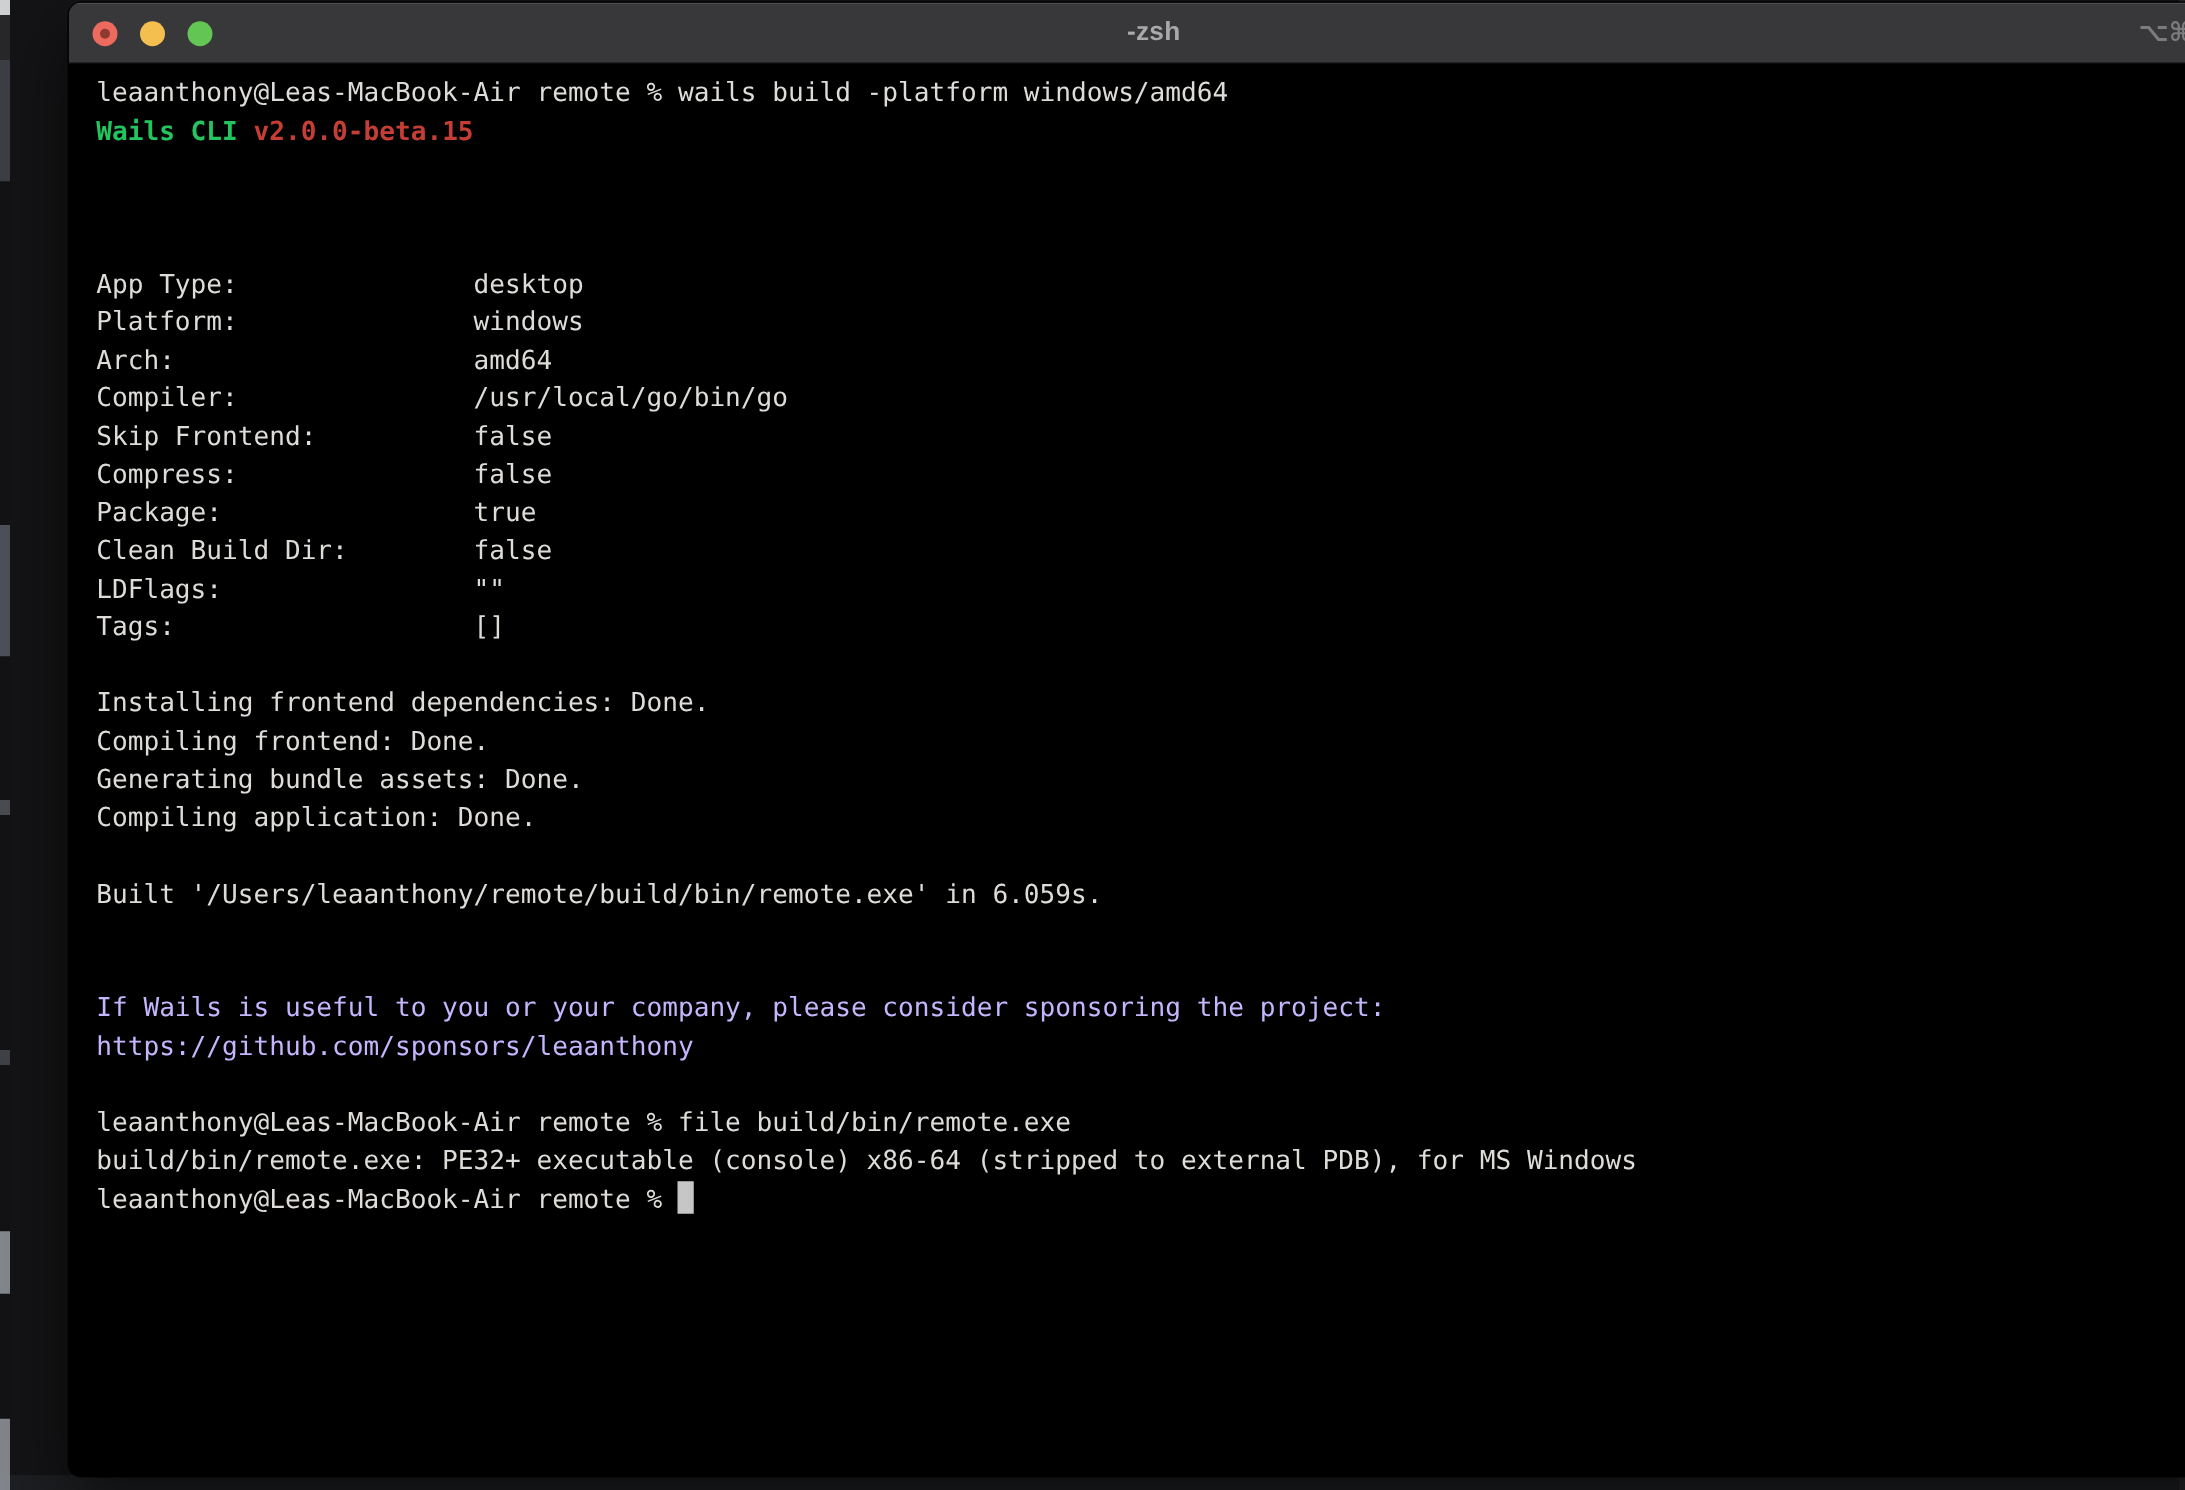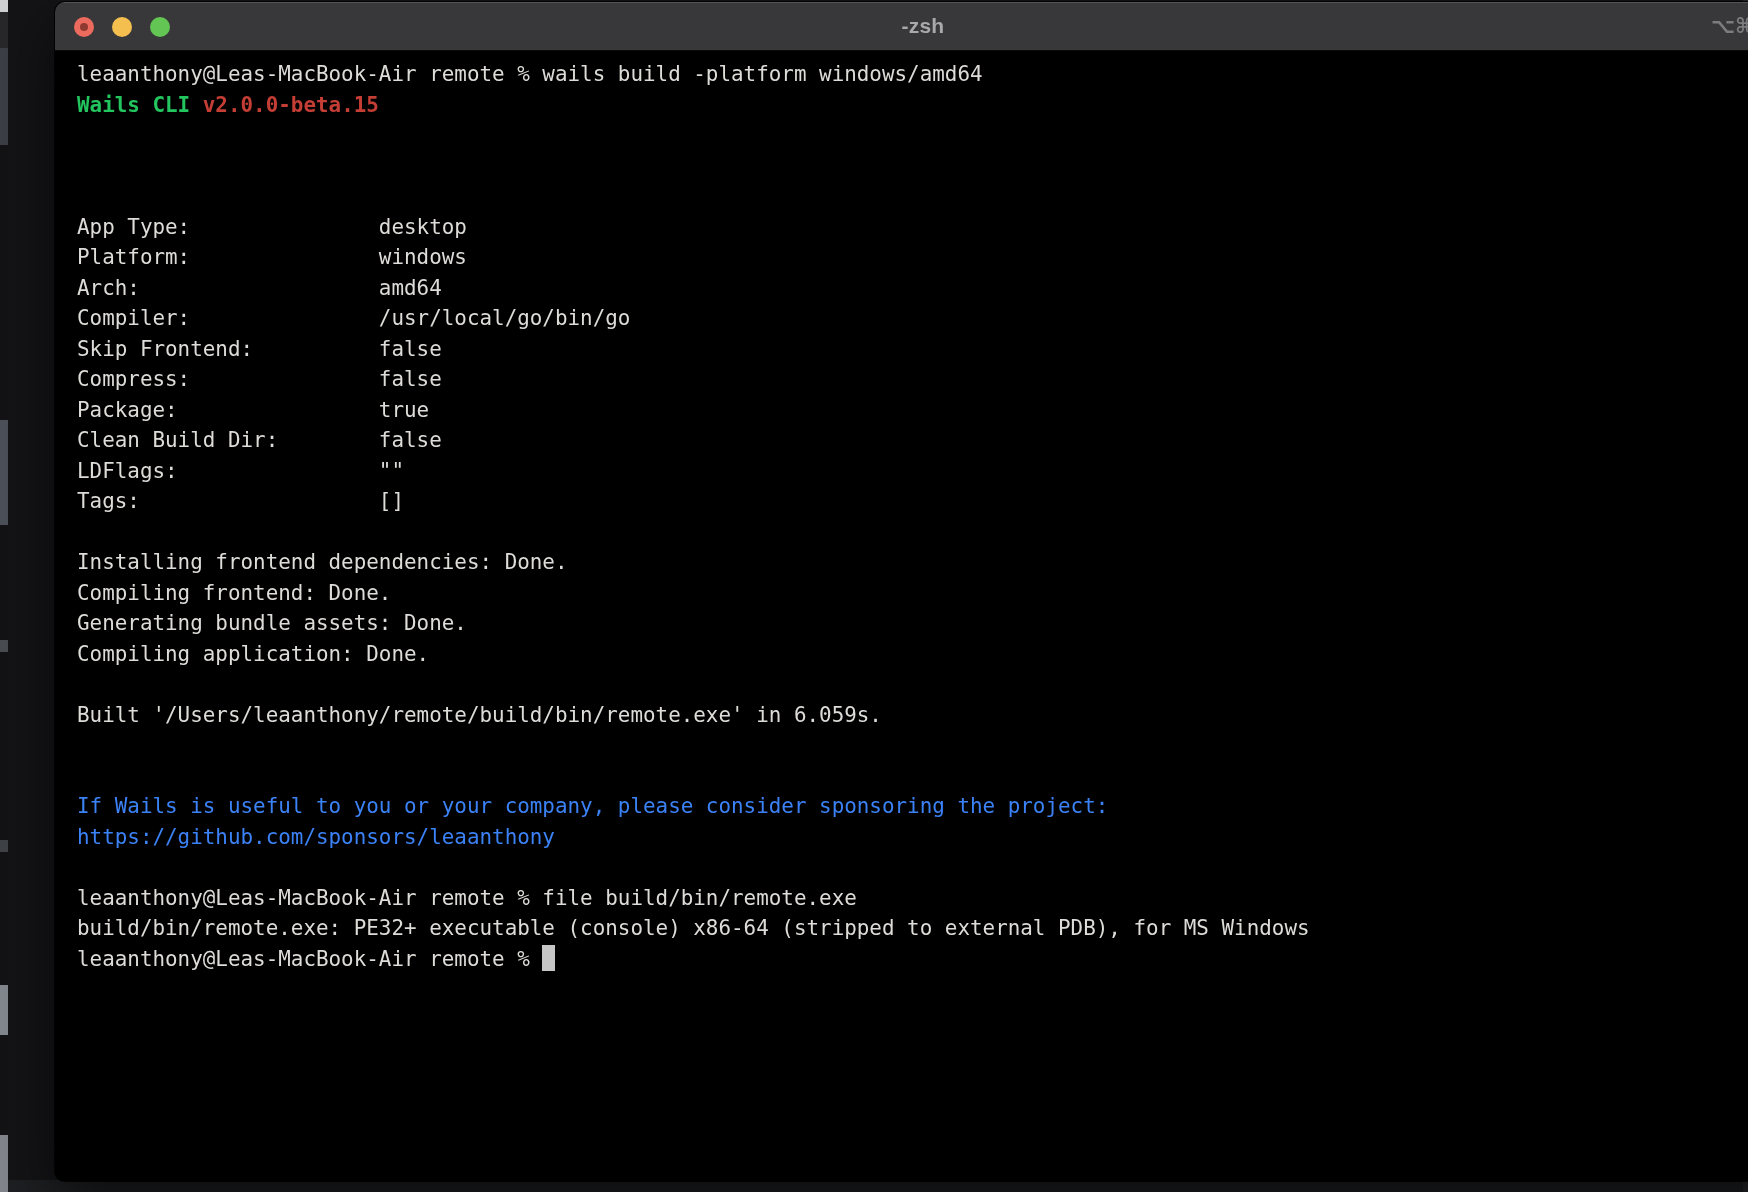--- a/index.html
+++ b/index.html
@@ -43,21 +43,21 @@
 
   
   .content{position:absolute;top:49px;left:0;right:0;bottom:0;background:#000;
            padding:8px 4px 0 22px;
            font-family:"DejaVu Sans Mono",monospace;
            font-size:20.9px;line-height:30.5px;white-space:pre;color:#dedcd8;}
   .term-line{min-height:30.5px;}
   .c-fg{color:#dedcd8;}
   .c-yellow-bold{color:#22c55e;font-weight:bold;}
   .c-red-bold{color:#c43e35;font-weight:bold;text-align:right;}
-  .c-yellow{color:#3b82f6;}
+  .c-yellow{color:#c4b5fd;}
   .cursor{display:inline-block;width:13px;height:26px;background:#c6c6c6;
           vertical-align:middle;margin-top:-4px;}
 </style>
 </head>
 <body>
 
 <div class="desktop">
 
   <div class="bg-left">
     <span class="seg seg-a"></span>

